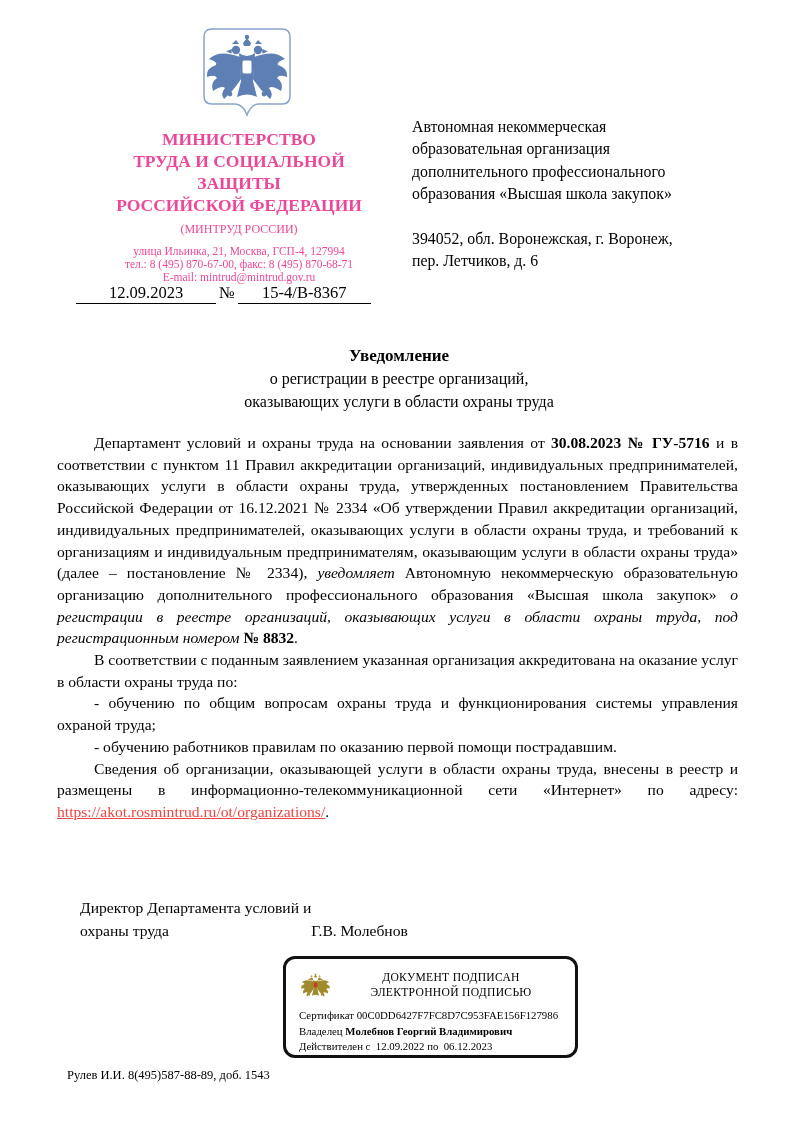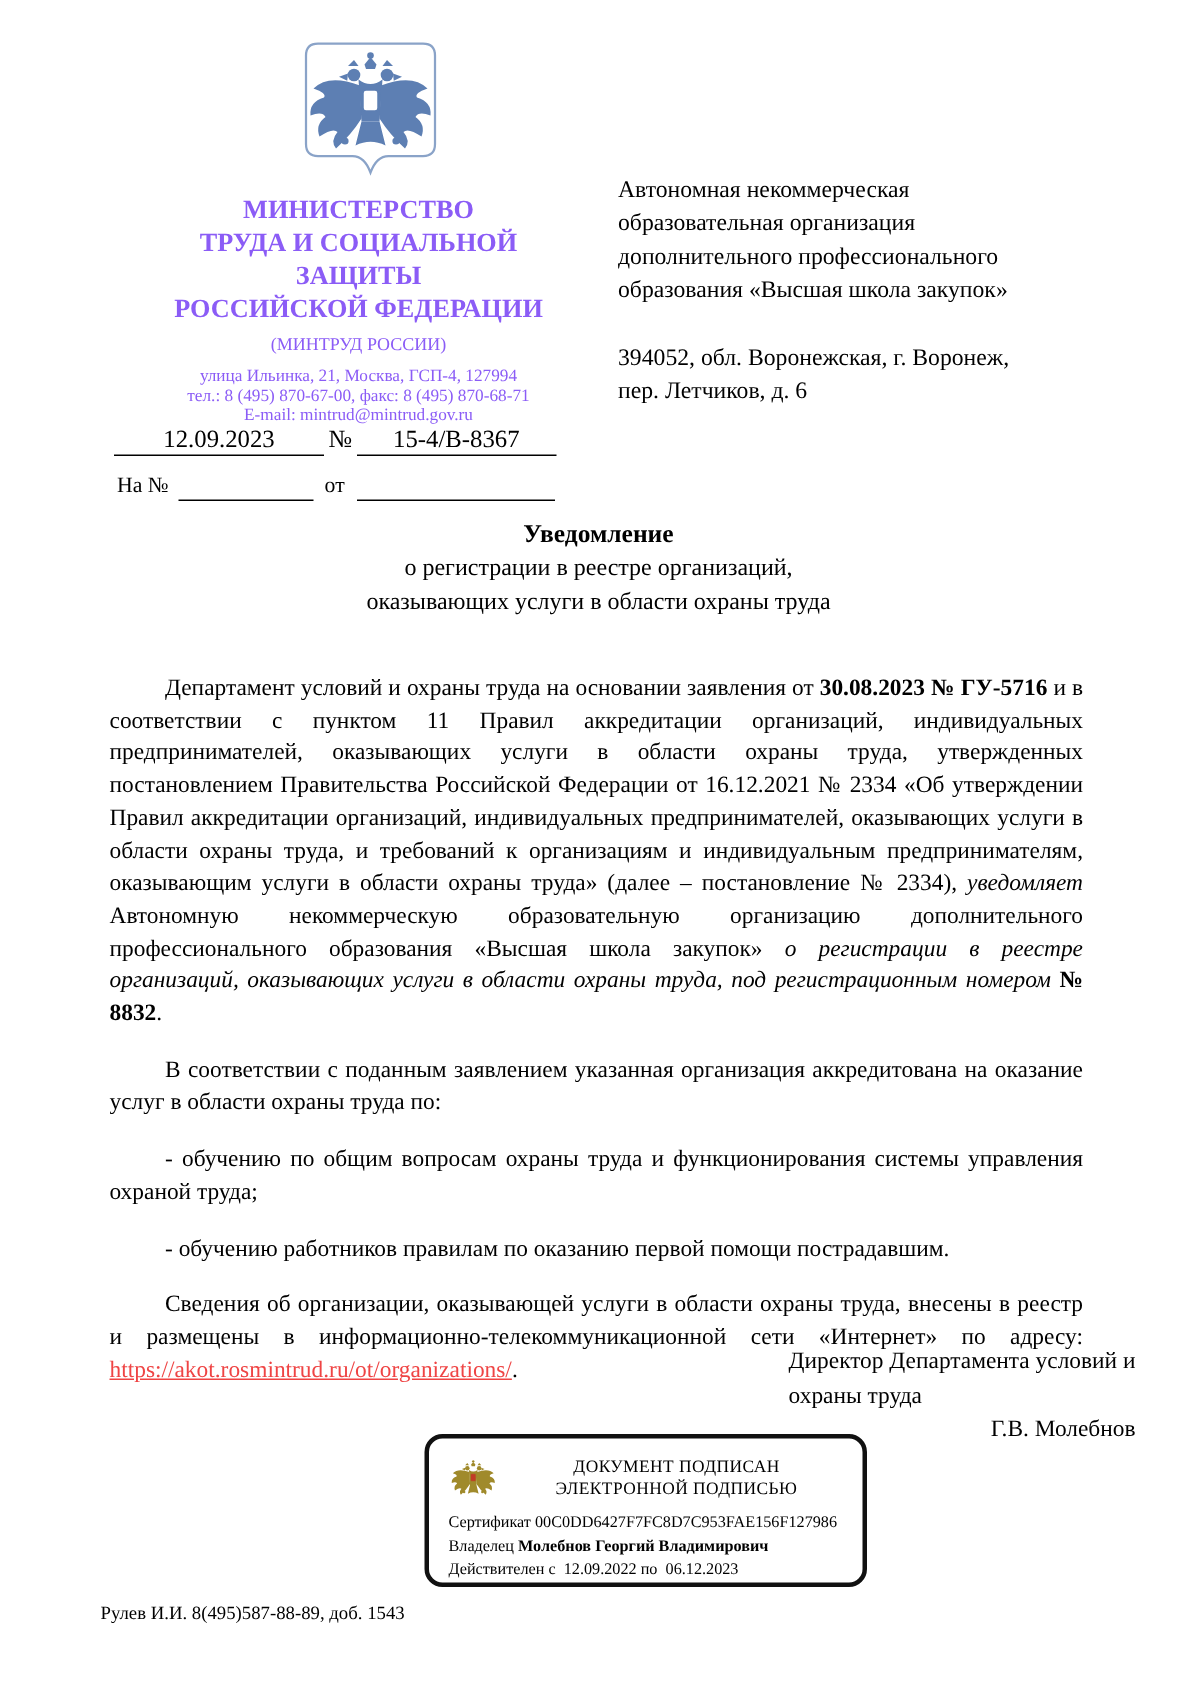--- a/index.html
+++ b/index.html
@@ -3,21 +3,21 @@
 <meta charset="utf-8">
 <style>
   html,body{margin:0;padding:0;background:#fff;}
   .page{position:relative;width:794px;height:1123px;background:#ffffff;overflow:hidden;
         font-family:"Liberation Serif","DejaVu Serif",serif;color:#000;}
 
   
   .emblem-svg{position:absolute;left:201px;top:26px;width:92px;height:102px;color:#5d7fb3;--shield:#ffffff;}
   .plaque{fill:none;stroke:#8aa3c8;stroke-width:1.5;}
   .shield{fill:var(--shield,#fff);stroke:currentColor;stroke-width:1;}
-  .letterhead{position:absolute;left:60px;top:128px;width:358px;text-align:center;color:#8b5cf6;}
+  .letterhead{position:absolute;left:60px;top:128px;width:358px;text-align:center;color:#ec4899;}
   .lh-name{font-weight:bold;font-size:17.5px;line-height:22px;}
   .lh-short{font-size:12px;line-height:24px;margin-top:1px;}
   .lh-small{font-size:11.5px;line-height:13px;}
   .lh-small-wrap{margin-top:4px;}
 
   
   .date-row{position:absolute;left:76px;top:282px;display:flex;font-size:16.5px;line-height:21px;}
   .dcell{border-bottom:1.5px solid #000;text-align:center;}
   .dcell.c-date{width:140px;}
   .dcell.c-num{width:133px;}
@@ -32,27 +32,27 @@
   
   .recipient{position:absolute;left:412px;top:116px;width:335px;font-size:15.8px;line-height:22.4px;}
   .recipient .gap{height:22px;}
 
   
   .title-block{position:absolute;left:52px;top:344px;width:694px;text-align:center;font-size:16px;line-height:23px;}
   .title-main{font-weight:bold;font-size:17px;}
 
   
   .body-text{position:absolute;left:57px;top:432px;width:681px;font-size:15.6px;line-height:21.7px;text-align:justify;}
-  .body-text p{margin:16px;text-indent:37px;}
+  .body-text p{margin:0;text-indent:37px;}
   .b{font-weight:bold;}
   .i{font-style:italic;}
   .link{text-decoration:underline;color:#ef4444;cursor:pointer;}
 
   
-  .signature{position:absolute;left:80px;top:897px;width:677px;display:flex;justify-content:flex-start;align-items:flex-end;font-size:15.6px;line-height:22.5px;flex-direction:column;}
+  .signature{position:absolute;left:80px;top:897px;width:677px;display:flex;justify-content:flex-start;align-items:flex-end;font-size:15.6px;line-height:22.5px;}
 
   
   .stamp{position:absolute;left:283px;top:956px;width:295px;height:102px;border:3px solid #111;border-radius:12px;
          box-sizing:border-box;padding:8px 12px 6px 13px;background:#fff;}
   .stamp-head{display:flex;align-items:center;}
   .stamp-eagle{width:33px;height:36px;flex:0 0 auto;margin-right:7px;color:#a08a2b;--shield:#c23b26;}
   .stamp-title{flex:1;text-align:center;font-size:11.6px;line-height:15.5px;letter-spacing:.3px;}
   .stamp-rows{margin-top:5px;font-size:10.8px;line-height:15.6px;white-space:nowrap;}
 
   
@@ -104,26 +104,20 @@
       <div class="lh-small">E-mail: mintrud@mintrud.gov.ru</div>
     </div>
   </div>
 
   <div class="date-row">
     <span class="dcell c-date">12.09.2023</span>
     <span class="nosign">№</span>
     <span class="dcell c-num">15-4/В-8367</span>
   </div>
 
-  <div class="ref-row">
-    <span>На №</span>
-    <span class="blank b1"></span>
-    <span>от</span>
-    <span class="blank b2"></span>
-  </div>
 
   <div class="recipient">
     <div>Автономная некоммерческая</div>
     <div>образовательная организация</div>
     <div>дополнительного профессионального</div>
     <div>образования «Высшая школа закупок»</div>
     <div class="gap"></div>
     <div>394052, обл. Воронежская, г. Воронеж,</div>
     <div>пер. Летчиков, д. 6</div>
   </div>

